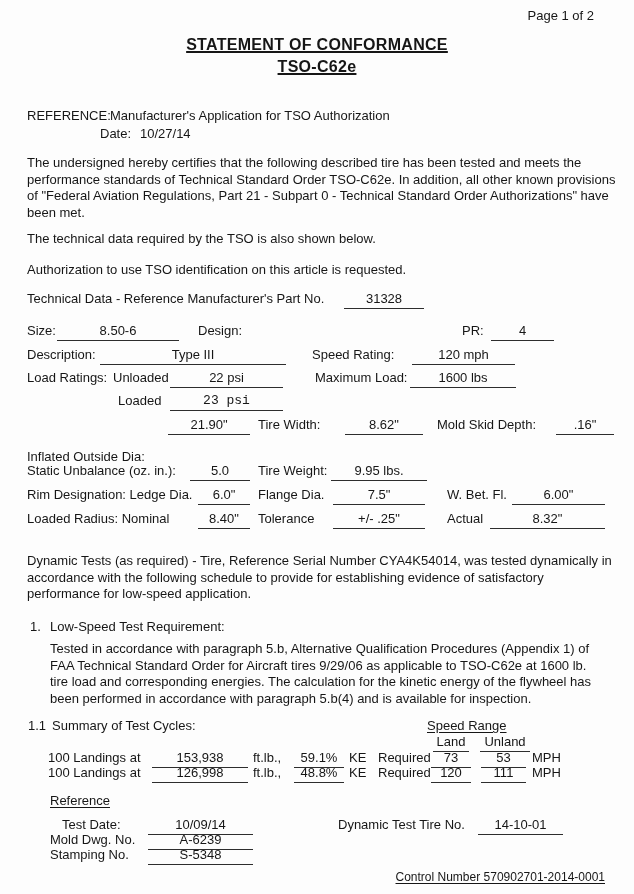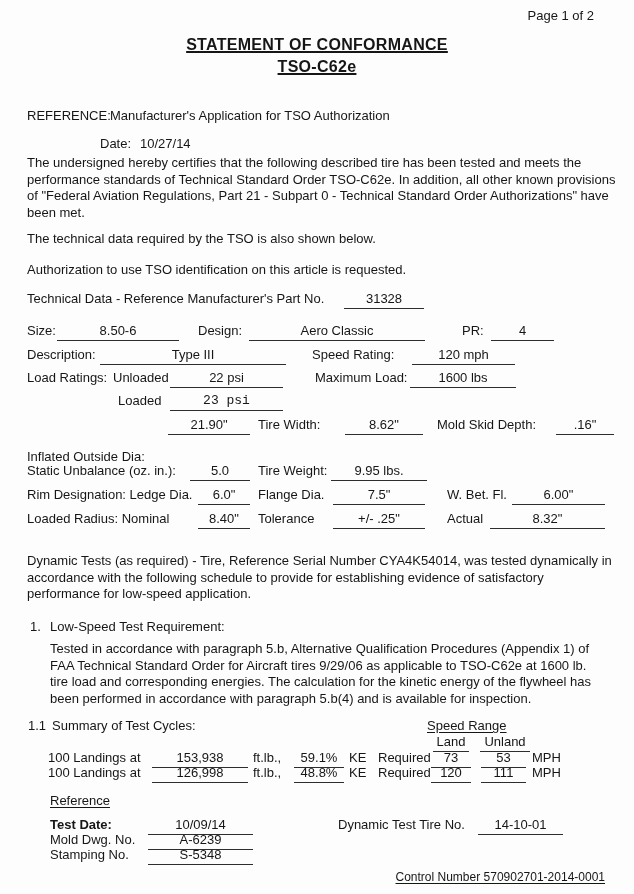--- a/index.html
+++ b/index.html
@@ -30,39 +30,38 @@
 <div id="page">
 
   <div class="abs" style="top:8px; right:40px;">Page 1 of 2</div>
   <div class="title" style="top:36px;text-align:center;">STATEMENT OF CONFORMANCE</div>
   <div class="title" style="top:58px;">TSO-C62e</div>
 
   <div class="row" style="top:108px;">
     <span class="lbl" style="left:27px;">REFERENCE:</span>
     <span class="lbl" style="left:110px;">Manufacturer's Application for TSO Authorization</span>
   </div>
-  <div class="row" style="top:136px;">
+  <div class="row" style="top:126px;">
     <span class="lbl" style="left:100px;">Date:</span>
     <span class="lbl" style="left:140px;">10/27/14</span>
   </div>
 
   <div class="para" style="top:155px; left:27px; width:592px;">The undersigned hereby certifies that the following described tire has been tested and meets the performance standards of Technical Standard Order TSO-C62e.  In addition, all other known provisions of "Federal Aviation Regulations, Part 21 - Subpart 0 - Technical Standard Order Authorizations" have been met.</div>
   <div class="para" style="top:262px; left:27px; width:592px;">Authorization to use TSO identification on this article is requested.</div>
   <div class="para" style="top:231px; left:27px; width:592px;">The technical data required by the TSO is also shown below.</div>
 
   <div class="row" style="top:291px;">
     <span class="lbl" style="left:27px;">Technical Data - Reference Manufacturer's Part No.</span>
     <span class="blank" style="left:344px; width:80px;">31328</span>
   </div>
 
   <div class="row" style="top:323px;">
     <span class="lbl" style="left:27px;">Size:</span>
     <span class="blank" style="left:57px; width:122px;">8.50-6</span>
     <span class="lbl" style="left:198px;">Design:</span>
-    <span class="blank" style="left:249px; width:176px;">Aero Classic</span>
     <span class="lbl" style="left:462px;">PR:</span>
     <span class="blank" style="left:491px; width:63px;">4</span>
   </div>
 
   <div class="row" style="top:347px;">
     <span class="lbl" style="left:27px;">Description:</span>
     <span class="blank" style="left:100px; width:186px;">Type III</span>
     <span class="lbl" style="left:312px;">Speed Rating:</span>
     <span class="blank" style="left:412px; width:103px;">120 mph</span>
   </div>
@@ -154,21 +153,21 @@
     <span class="lbl" style="left:378px;">Required</span>
     <span class="blank" style="left:431px; width:40px;">120</span>
     <span class="blank" style="left:481px; width:45px;">111</span>
     <span class="lbl" style="left:532px;">MPH</span>
   </div>
 
   <div class="row" style="top:793px;">
     <span class="lbl uline" style="left:50px;">Reference</span>
   </div>
   <div class="row" style="top:817px;">
-    <span class="lbl" style="left:50px;font-weight:bold;">Test Date:</span>
+    <span class="lbl" style="left:62px;">Test Date:</span>
     <span class="blank" style="left:148px; width:105px;">10/09/14</span>
     <span class="lbl" style="left:338px;">Dynamic Test Tire No.</span>
     <span class="blank" style="left:478px; width:85px;">14-10-01</span>
   </div>
   <div class="row" style="top:832px;">
     <span class="lbl" style="left:50px;">Mold Dwg. No.</span>
     <span class="blank" style="left:148px; width:105px;">A-6239</span>
   </div>
   <div class="row" style="top:847px;">
     <span class="lbl" style="left:50px;">Stamping No.</span>

